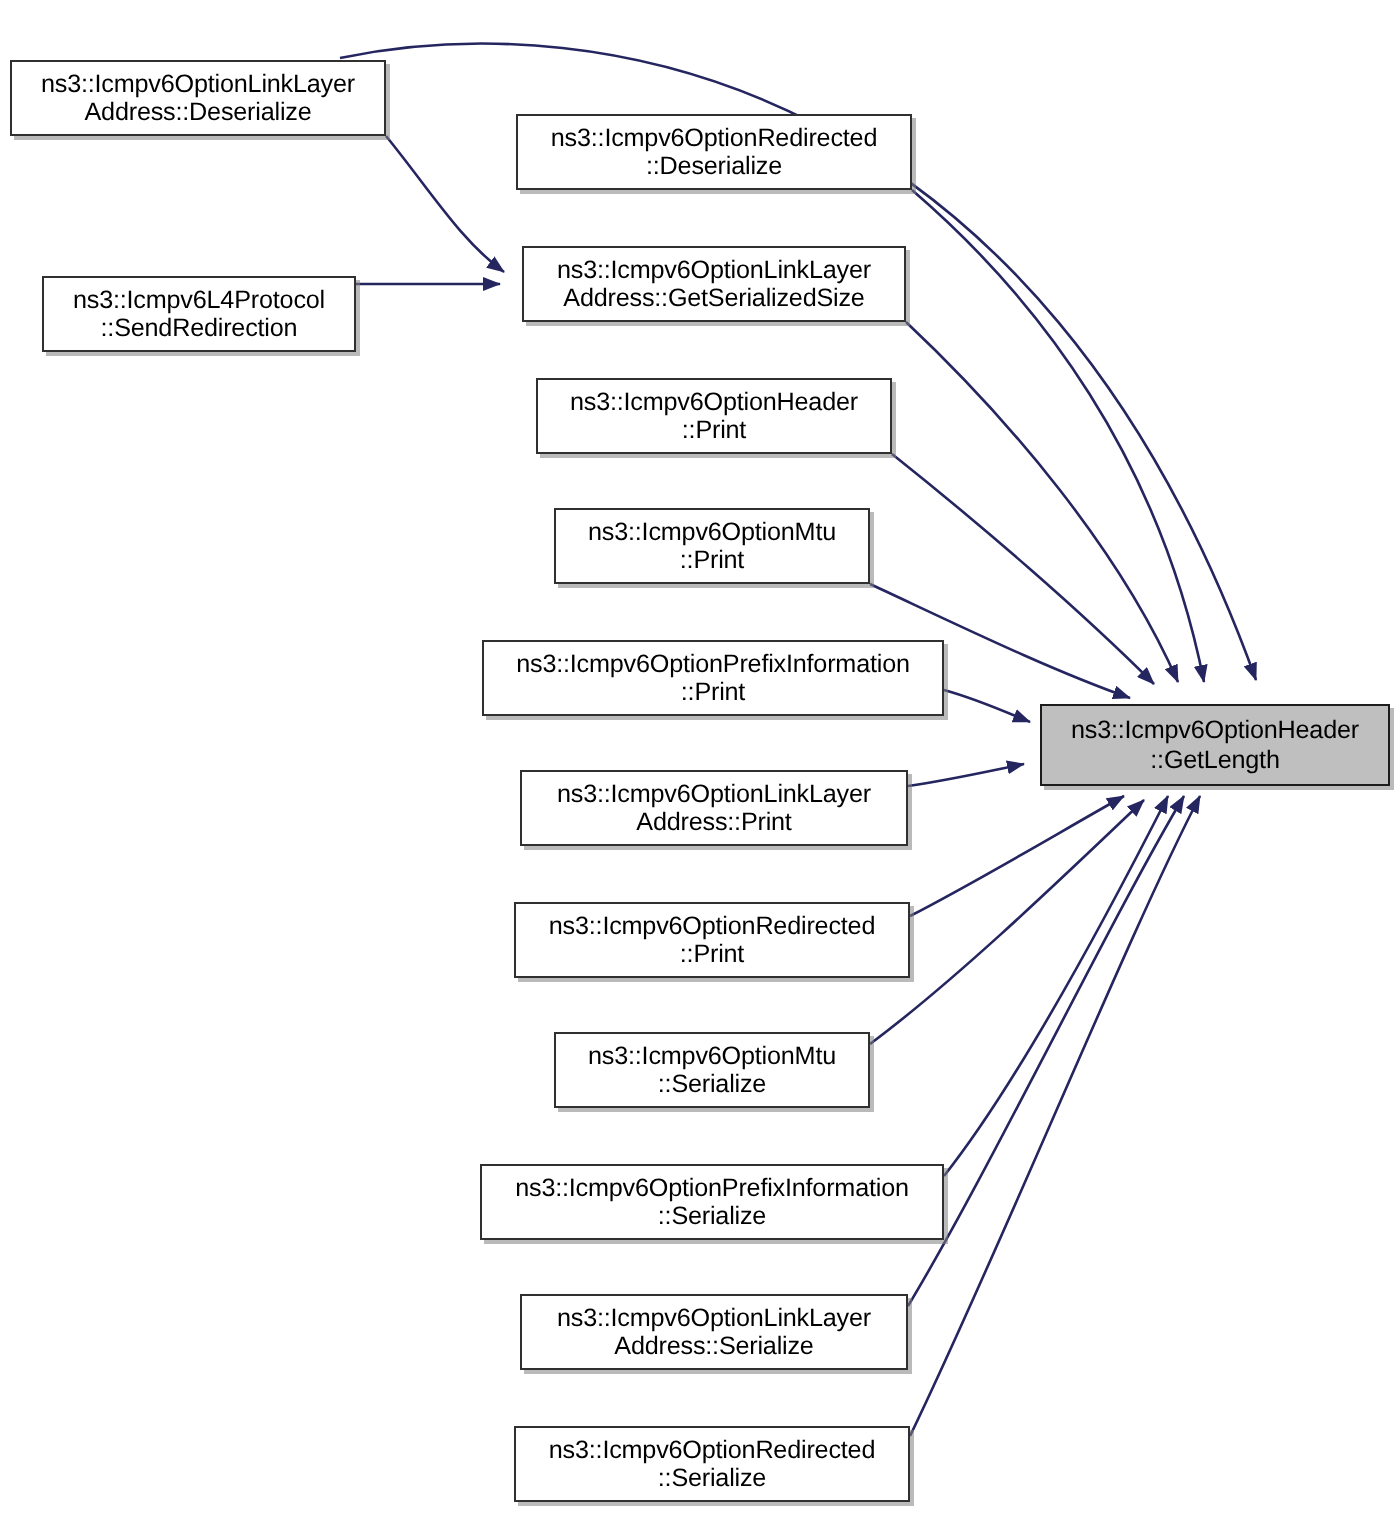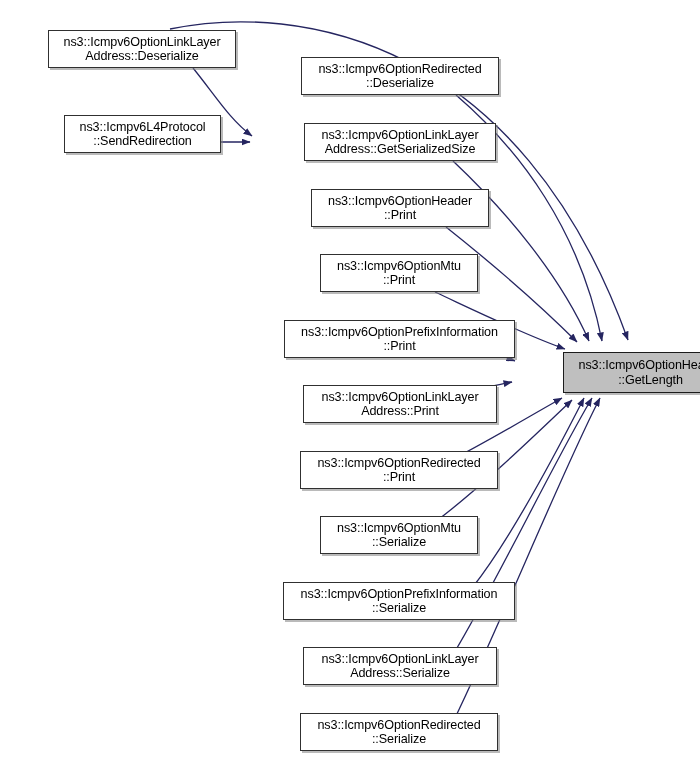--- a/index.html
+++ b/index.html
@@ -34,21 +34,20 @@
     display: flex;
     align-items: center;
     justify-content: center;
     text-align: center;
     line-height: 1.12;
     font-size: 12.6px;
     color: #000000;
     letter-spacing: -0.1px;
     white-space: pre-line;
     padding: 0 3px;
-    margin-left: 43px;
   }
   .node.target {
     background: #bfbfbf;
     border: 1px solid #1c1c1c;
   }
   .node-label {
     display: block;
     width: 100%;
     white-space: pre-line;
   }
@@ -78,21 +77,21 @@
         <path d="M 435 522 C 478 490 530 440 572 400" marker-end="url(#arrowhead)" stroke="#252560"></path>
         <path d="M 472 588 C 510 540 555 455 584 398" marker-end="url(#arrowhead)" stroke="#252560"></path>
         <path d="M 454 653 C 495 585 555 460 592 398" marker-end="url(#arrowhead)" stroke="#252560"></path>
         <path d="M 455 718 C 500 625 565 465 600 398" marker-end="url(#arrowhead)" stroke="#252560"></path>
       </g>
   </svg>
 
   <div id="node-layer">
       <div class="node" style="left: 5px; top: 30px; width: 188px; height: 38px;"><span class="node-label">ns3::Icmpv6OptionLinkLayer
 Address::Deserialize</span></div>
-      <div class="node" style="left: 21px; top: 115px; width: 157px; height: 38px;"><span class="node-label">ns3::Icmpv6L4Protocol
+      <div class="node" style="left: 21px; top: 138px; width: 157px; height: 38px;"><span class="node-label">ns3::Icmpv6L4Protocol
 ::SendRedirection</span></div>
       <div class="node" style="left: 258px; top: 57px; width: 198px; height: 38px;"><span class="node-label">ns3::Icmpv6OptionRedirected
 ::Deserialize</span></div>
       <div class="node" style="left: 261px; top: 123px; width: 192px; height: 38px;"><span class="node-label">ns3::Icmpv6OptionLinkLayer
 Address::GetSerializedSize</span></div>
       <div class="node" style="left: 268px; top: 189px; width: 178px; height: 38px;"><span class="node-label">ns3::Icmpv6OptionHeader
 ::Print</span></div>
       <div class="node" style="left: 277px; top: 254px; width: 158px; height: 38px;"><span class="node-label">ns3::Icmpv6OptionMtu
 ::Print</span></div>
       <div class="node" style="left: 241px; top: 320px; width: 231px; height: 38px;"><span class="node-label">ns3::Icmpv6OptionPrefixInformation

